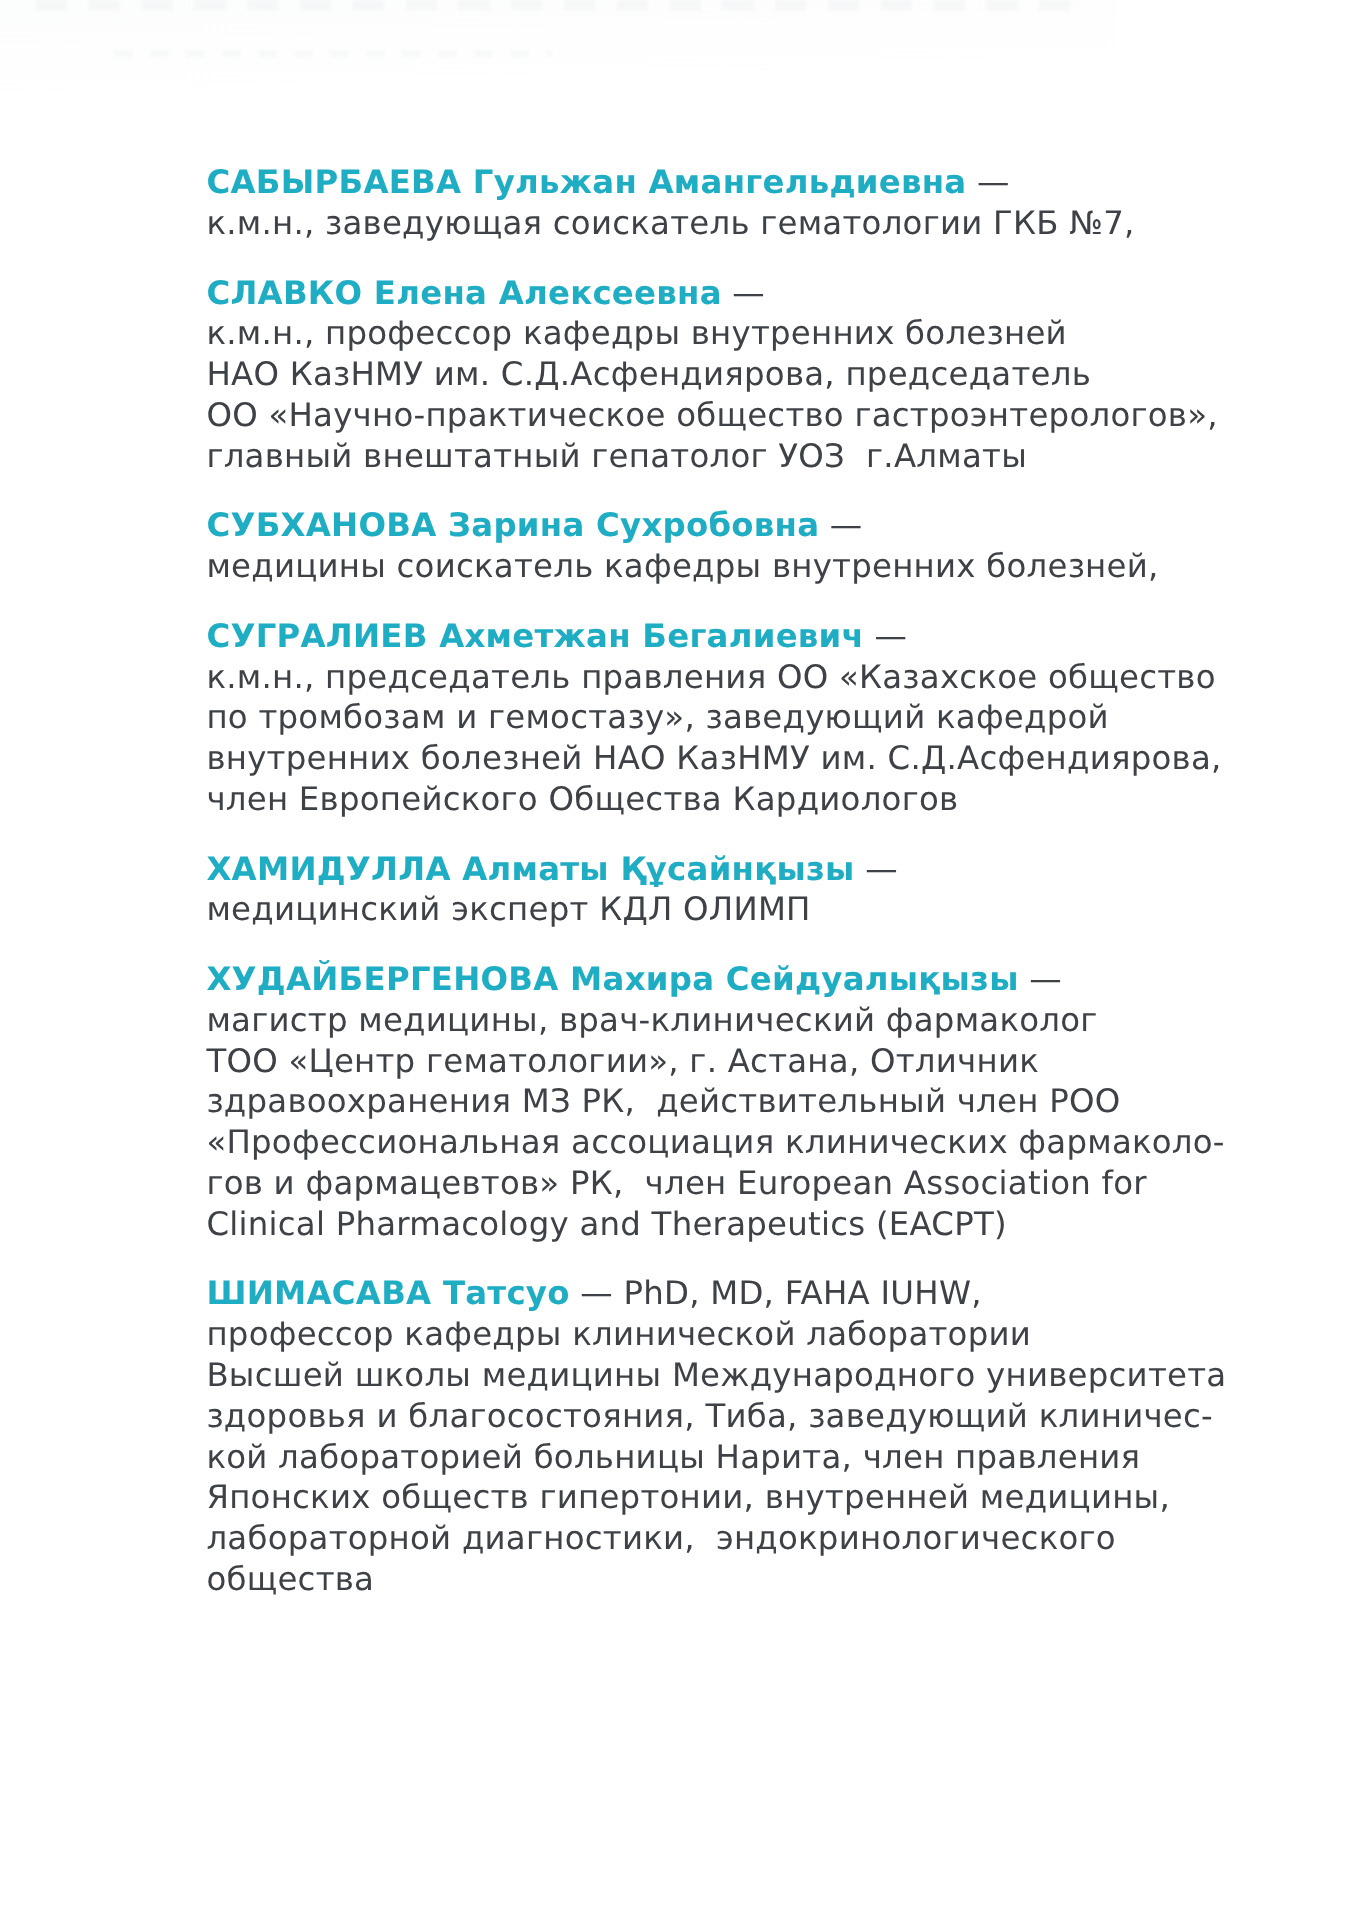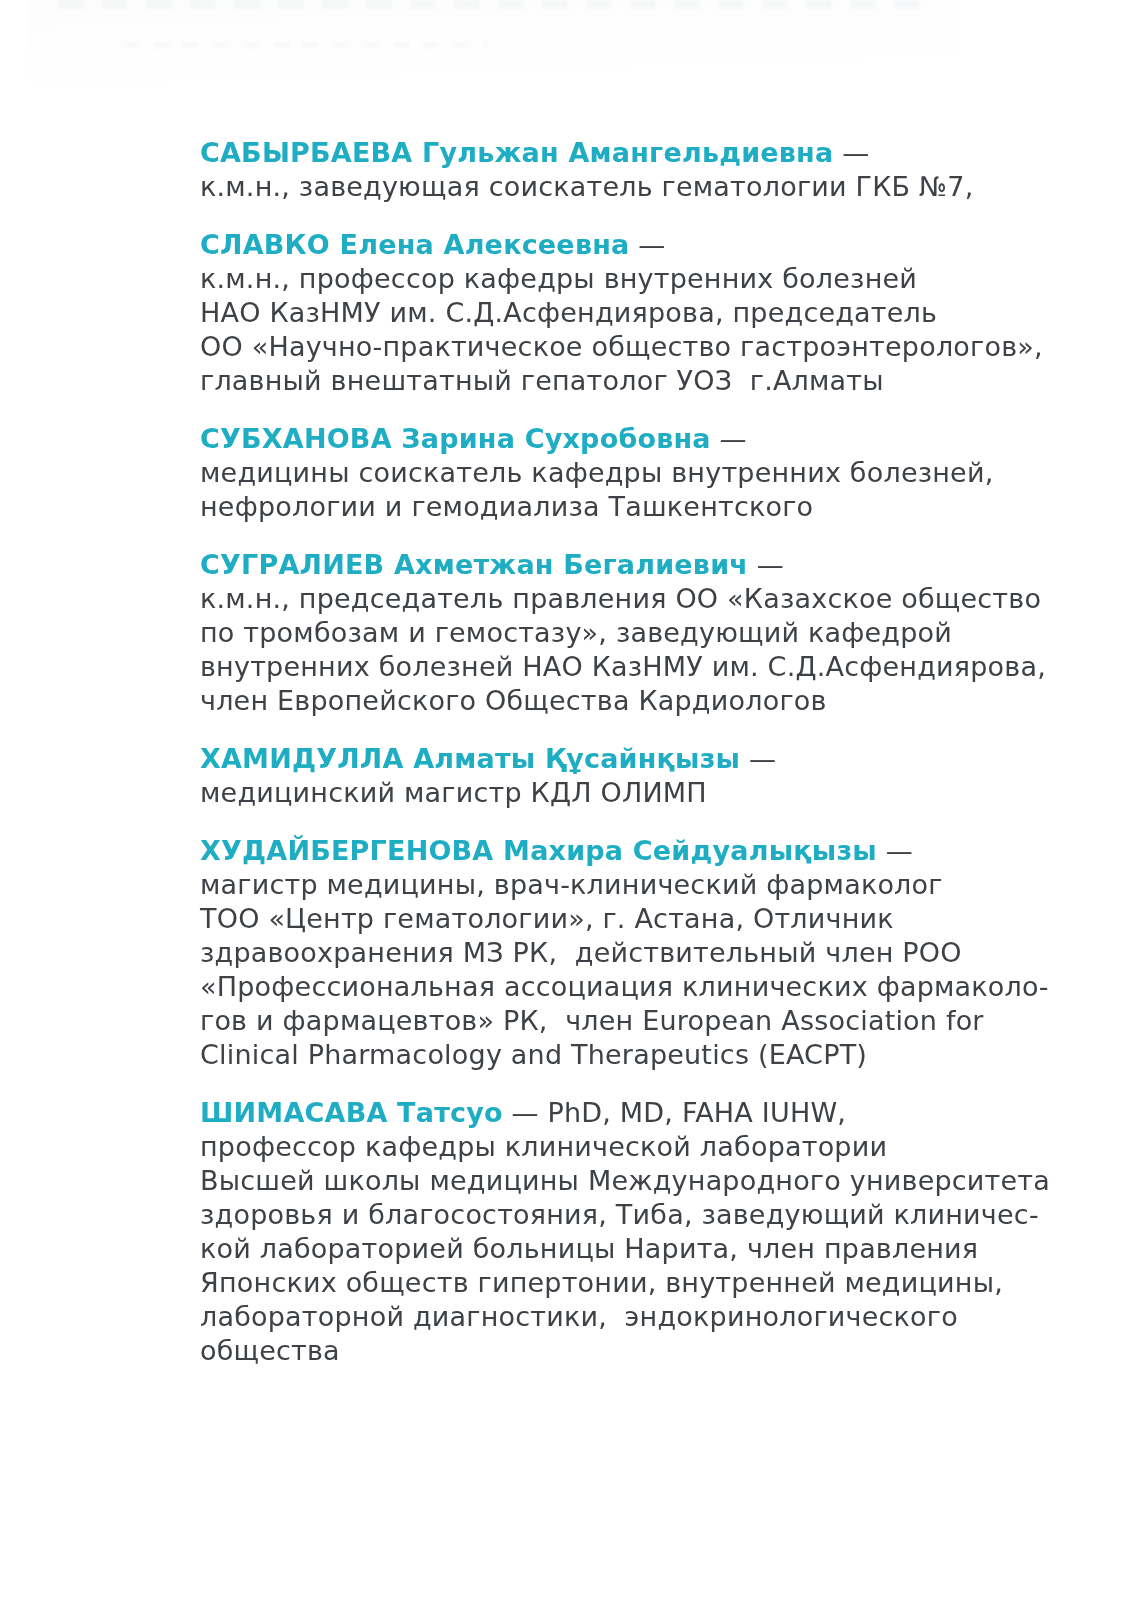--- a/index.html
+++ b/index.html
@@ -8,21 +8,20 @@
     height: 1600px;
     background: #ffffff;
     font-family: "DejaVu Sans", "Liberation Sans", sans-serif;
     overflow: hidden;
   }
   .page {
     position: relative;
     width: 930px;
     height: 1600px;
     background: #ffffff;
-    margin-left: 28px;
   }
   
   .ghost-band-1 {
     position: absolute; top: 0; left: 30px; right: 30px; height: 9px;
     background: repeating-linear-gradient(90deg, #f1f3f4 0 26px, transparent 26px 44px);
     filter: blur(1.5px); opacity: .55;
   }
   .ghost-band-2 {
     position: absolute; top: 42px; left: 95px; width: 365px; height: 6px;
     background: repeating-linear-gradient(90deg, #f2f4f5 0 16px, transparent 16px 30px);
@@ -63,20 +62,20 @@
 <body>
 
 <main class="page">
   <div class="ghost-smudge"></div>
   <div class="ghost-band-1"></div>
   <div class="ghost-band-2"></div>
 
   <section class="content">
       <article class="entry"><span class="name">САБЫРБАЕВА Гульжан Амангельдиевна</span><span class="after"> —</span><span class="line">к.м.н., заведующая соискатель гематологии ГКБ №7,</span></article>
       <article class="entry"><span class="name">СЛАВКО Елена Алексеевна</span><span class="after"> —</span><span class="line">к.м.н., профессор кафедры внутренних болезней</span><span class="line">НАО КазНМУ им. С.Д.Асфендиярова, председатель</span><span class="line">ОО «Научно-практическое общество гастроэнтерологов»,</span><span class="line">главный внештатный гепатолог УОЗ  г.Алматы</span></article>
-      <article class="entry"><span class="name">СУБХАНОВА Зарина Сухробовна</span><span class="after"> —</span><span class="line">медицины соискатель кафедры внутренних болезней,</span><span class="line">нефрологии и гемодиализа Ташкентского</span></article>
+      <article class="entry"><span class="name">СУБХАНОВА Зарина Сухробовна</span><span class="after"> —</span><span class="line">медицины соискатель кафедры внутренних болезней,</span></article>
       <article class="entry"><span class="name">СУГРАЛИЕВ Ахметжан Бегалиевич</span><span class="after"> —</span><span class="line">к.м.н., председатель правления ОО «Казахское общество</span><span class="line">по тромбозам и гемостазу», заведующий кафедрой</span><span class="line">внутренних болезней НАО КазНМУ им. С.Д.Асфендиярова,</span><span class="line">член Европейского Общества Кардиологов</span></article>
-      <article class="entry"><span class="name">ХАМИДУЛЛА Алматы Құсайнқызы</span><span class="after"> —</span><span class="line">медицинский магистр КДЛ ОЛИМП</span></article>
+      <article class="entry"><span class="name">ХАМИДУЛЛА Алматы Құсайнқызы</span><span class="after"> —</span><span class="line">медицинский эксперт КДЛ ОЛИМП</span></article>
       <article class="entry"><span class="name">ХУДАЙБЕРГЕНОВА Махира Сейдуалықызы</span><span class="after"> —</span><span class="line">магистр медицины, врач-клинический фармаколог</span><span class="line">ТОО «Центр гематологии», г. Астана, Отличник</span><span class="line">здравоохранения МЗ РК,  действительный член РОО</span><span class="line">«Профессиональная ассоциация клинических фармаколо-</span><span class="line">гов и фармацевтов» РК,  член European Association for</span><span class="line">Clinical Pharmacology and Therapeutics (EACPT)</span></article>
       <article class="entry"><span class="name">ШИМАСАВА Татсуо</span><span class="after"> — PhD, MD, FAHA IUHW,</span><span class="line">профессор кафедры клинической лаборатории</span><span class="line">Высшей школы медицины Международного университета</span><span class="line">здоровья и благосостояния, Тиба, заведующий клиничес-</span><span class="line">кой лабораторией больницы Нарита, член правления</span><span class="line">Японских обществ гипертонии, внутренней медицины,</span><span class="line">лабораторной диагностики,  эндокринологического</span><span class="line">общества</span></article>
     </section>
 
 </main>
 
 </body></html>

